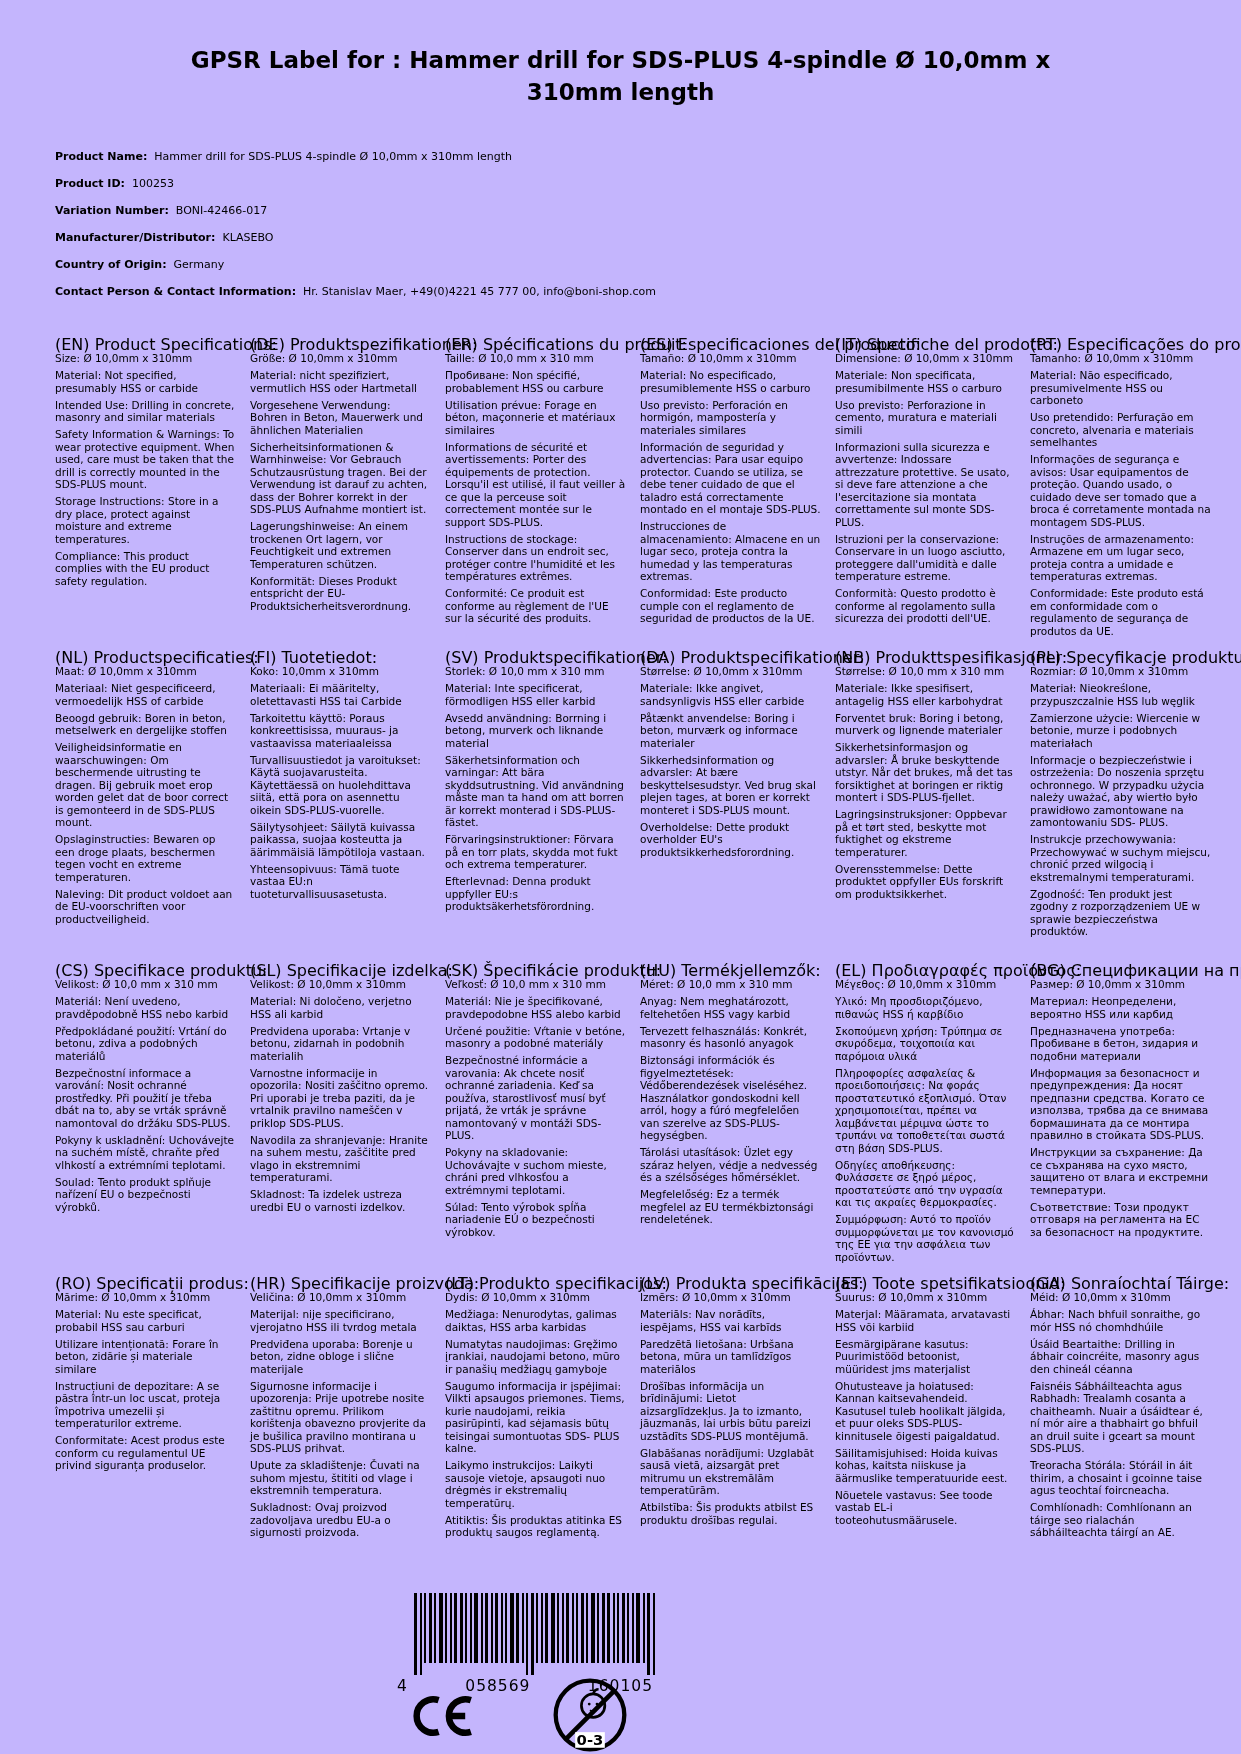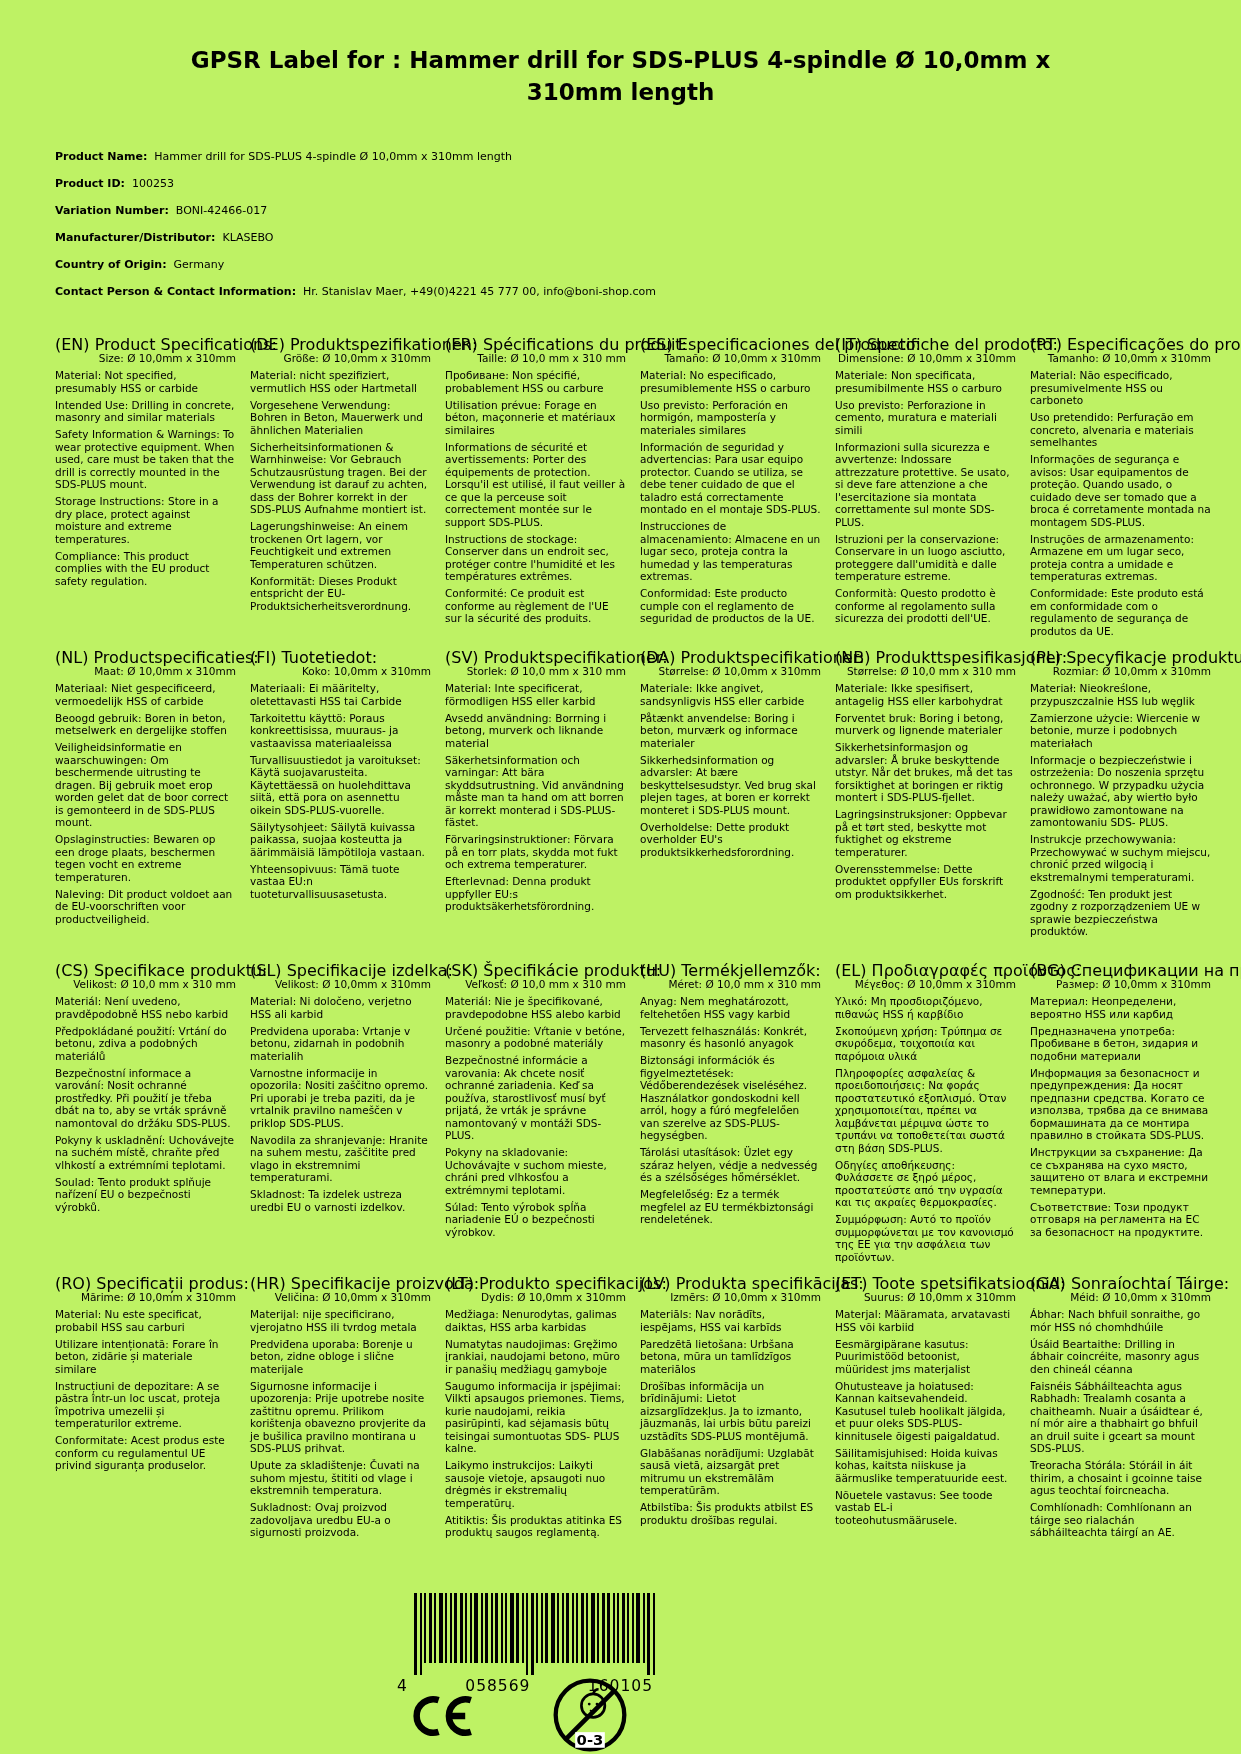--- a/index.html
+++ b/index.html
@@ -1,28 +1,28 @@
 <!DOCTYPE html>
 <html><head>
 <meta charset="utf-8">
 <style>
   html,body{margin:0;padding:0;background:#fff;}
-  .page{position:relative;width:1241px;height:1754px;background:#bef264;color:#000000;
+  .page{position:relative;width:1241px;height:1754px;background:#c4b5fd;color:#000000;
         font-family:"DejaVu Sans",sans-serif;overflow:hidden;}
   .title{position:absolute;top:44px;left:0;right:0;margin:0 auto;max-width:900px;
          text-align:center;font-size:23px;line-height:32px;font-weight:bold;}
   .product-info{position:absolute;left:55px;top:146px;width:1130px;font-size:11px;}
   .pi-row{margin:0 0 6px 0;line-height:21px;}
   .pi-label{font-weight:bold;margin-right:7px;}
   .lang-grid{position:absolute;left:55px;top:338px;width:1156px;display:grid;
              grid-template-columns:repeat(6,181px);column-gap:14px;grid-auto-rows:313px;}
   .lang-block{font-size:10.5px;line-height:12.5px;}
   .lb-header{font-weight:normal;font-size:16px;line-height:14px;white-space:nowrap;}
   .lang-block p{margin:0 0 4.5px 0;overflow-wrap:break-word;}
-  .lang-block p.size-line{margin-bottom:4.5px;text-align:right;}
+  .lang-block p.size-line{margin-bottom:4.5px;}
   .barcode{position:absolute;left:397px;top:1593px;width:272px;}
   .bars{display:flex;align-items:flex-start;margin-left:17px;height:82px;}
   .bar{background:#000;flex:none;}
   .barcode-digits{display:flex;justify-content:space-between;width:256px;margin-top:2px;
                   font-size:15.5px;letter-spacing:1px;}
   .ce-wrap{position:absolute;left:412px;top:1694px;}
   .age-wrap{position:absolute;left:551px;top:1676px;}
 </style>
 </head>
 <body>

